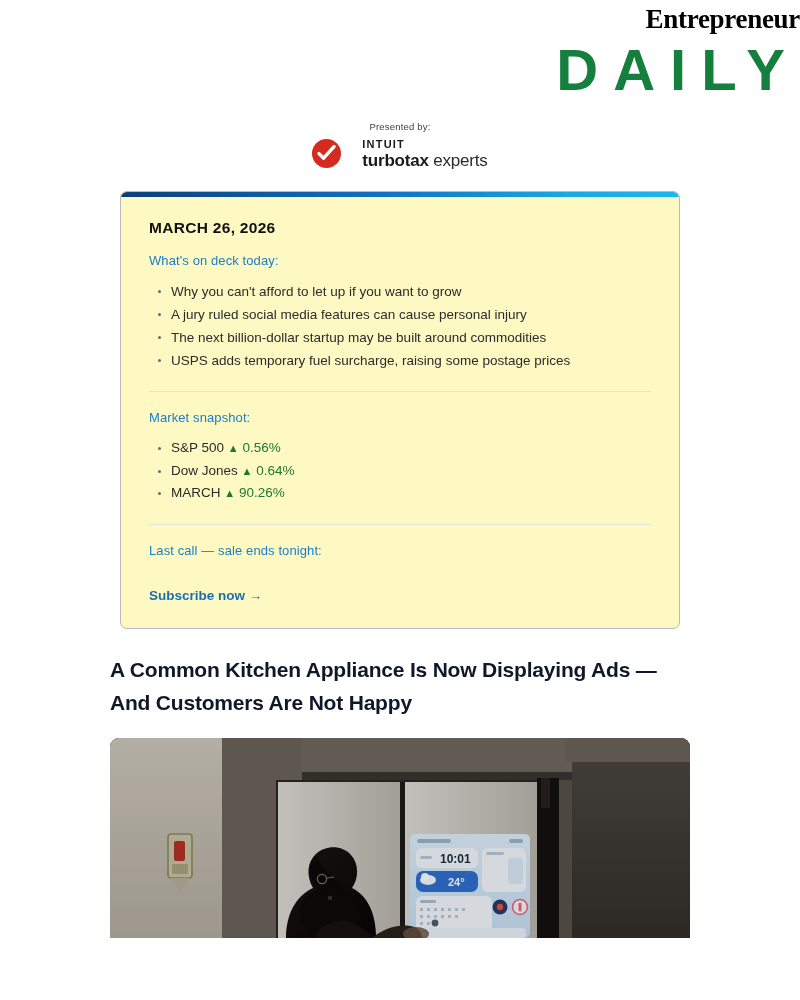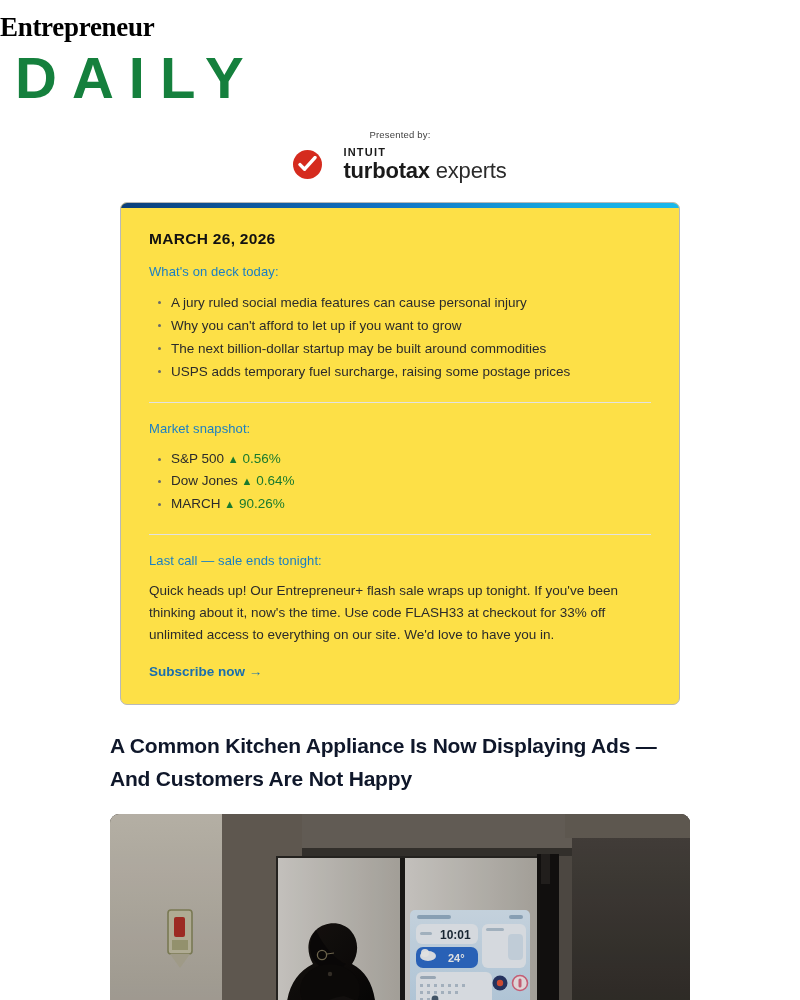--- a/index.html
+++ b/index.html
@@ -19,22 +19,22 @@
 
   .page {
     width: 800px;
     height: 1000px;
     position: relative;
     background: #ffffff;
   }
 
   
   .masthead {
-    padding-top: 14px;
-    text-align: left;
+    padding-top: 6px;
+    text-align: right;
   }
   .brand-word {
     font-family: "Liberation Serif", serif;
     font-weight: bold;
     font-size: 27px;
     letter-spacing: -0.3px;
     color: #000000;
     line-height: 1;
     display: inline-block;
   }
@@ -79,35 +79,35 @@
     line-height: 1;
   }
   .tt-intuit {
     font-size: 11px;
     font-weight: bold;
     letter-spacing: 1.2px;
     color: #1a1a1a;
     margin-bottom: 2px;
   }
   .tt-line2 {
-    font-size: 22px;
+    font-size: 17px;
     color: #1a1a1a;
     letter-spacing: -0.2px;
   }
   .tt-turbotax { font-weight: bold; }
   .tt-experts { font-weight: normal; color: #2b2b2b; }
 
   
   .card {
     position: relative;
     margin: 19px auto 0 auto;
     width: 558px;
     border: 1px solid #b9b9b9;
     border-radius: 7px;
-    background: #fde047;
+    background: #fef9c3;
     box-sizing: content-box;
     padding: 0 0 24px 0;
     overflow: hidden;
   }
   .card-topbar {
     height: 5px;
     width: 100%;
     background: linear-gradient(90deg, #0b3f7a 0%, #1273c4 48%, #17a9e0 80%, #1bb8ec 100%);
   }
   .card-inner { padding: 22px 28px 0 28px; }
@@ -226,22 +226,22 @@
   </div>
 
   <div class="card">
     <div class="card-topbar"></div>
     <div class="card-inner">
 
       <div class="card-date">MARCH 26, 2026</div>
 
       <div class="sec-head">What's on deck today:</div>
       <ul class="deck">
+        <li>Why you can't afford to let up if you want to grow</li>
         <li>A jury ruled social media features can cause personal injury</li>
-        <li>Why you can't afford to let up if you want to grow</li>
         <li>The next billion-dollar startup may be built around commodities</li>
         <li>USPS adds temporary fuel surcharge, raising some postage prices</li>
       </ul>
 
       <div class="divider"></div>
 
       <div class="sec-head">Market snapshot:</div>
       <ul class="deck market">
         <li>
           <span>S&amp;P 500</span>
@@ -256,21 +256,20 @@
         <li>
           <span>MARCH</span>
           <span class="tri">▲</span>
           <span class="pct">90.26%</span>
         </li>
       </ul>
 
       <div class="divider"></div>
 
       <div class="sec-head">Last call — sale ends tonight:</div>
-      <p class="promo-body">Quick heads up! Our Entrepreneur+ flash sale wraps up tonight. If you've been thinking about it, now's the time. Use code FLASH33 at checkout for 33% off unlimited access to everything on our site. We'd love to have you in.</p>
       <a class="subscribe" href="#">Subscribe now →</a>
 
     </div>
   </div>
 
   <div class="article">
     <h2 class="article-title">A Common Kitchen Appliance Is Now Displaying Ads — And Customers Are Not Happy</h2>
 
     <div class="article-photo">
       <svg class="photo-svg" viewBox="0 0 580 200" preserveAspectRatio="xMidYMid slice">

